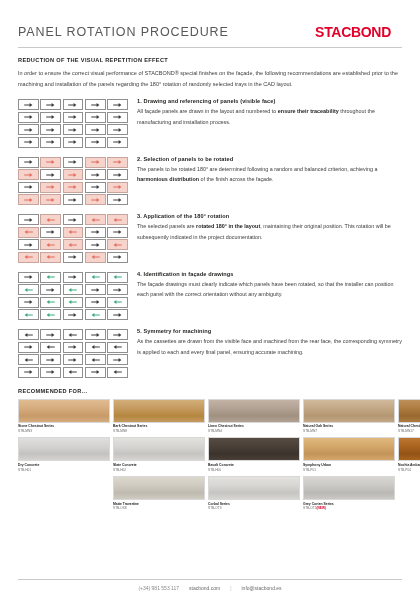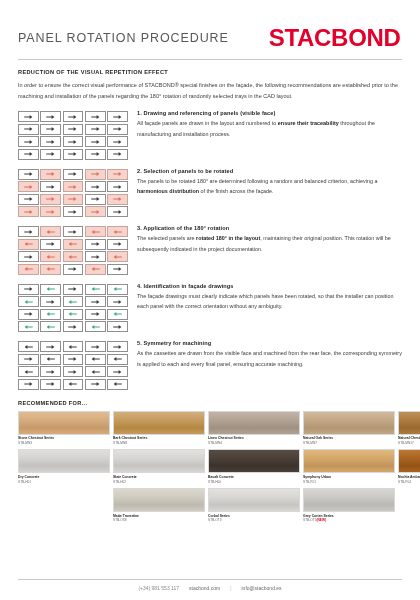--- a/index.html
+++ b/index.html
@@ -15,21 +15,21 @@
   
   .header{
     display:flex;align-items:center;justify-content:space-between;
     padding:24px 29px 0 18px;
   }
   .doc-title{
     font-size:12.5px;letter-spacing:.9px;color:#58585a;font-weight:400;
     white-space:nowrap;
   }
   .brand{
-    font-size:24px;font-weight:700;letter-spacing:-.3px;color:#e4002b;
+    font-size:14px;font-weight:700;letter-spacing:-.3px;color:#e4002b;
     white-space:nowrap;
     margin-left:40px;
   }
   .rule{
     height:1px;background:#c9c9c9;margin:7px 18px 0 18px;
   }
 
   
   .intro{padding:9px 18px 0 18px;}
   .intro h2{

